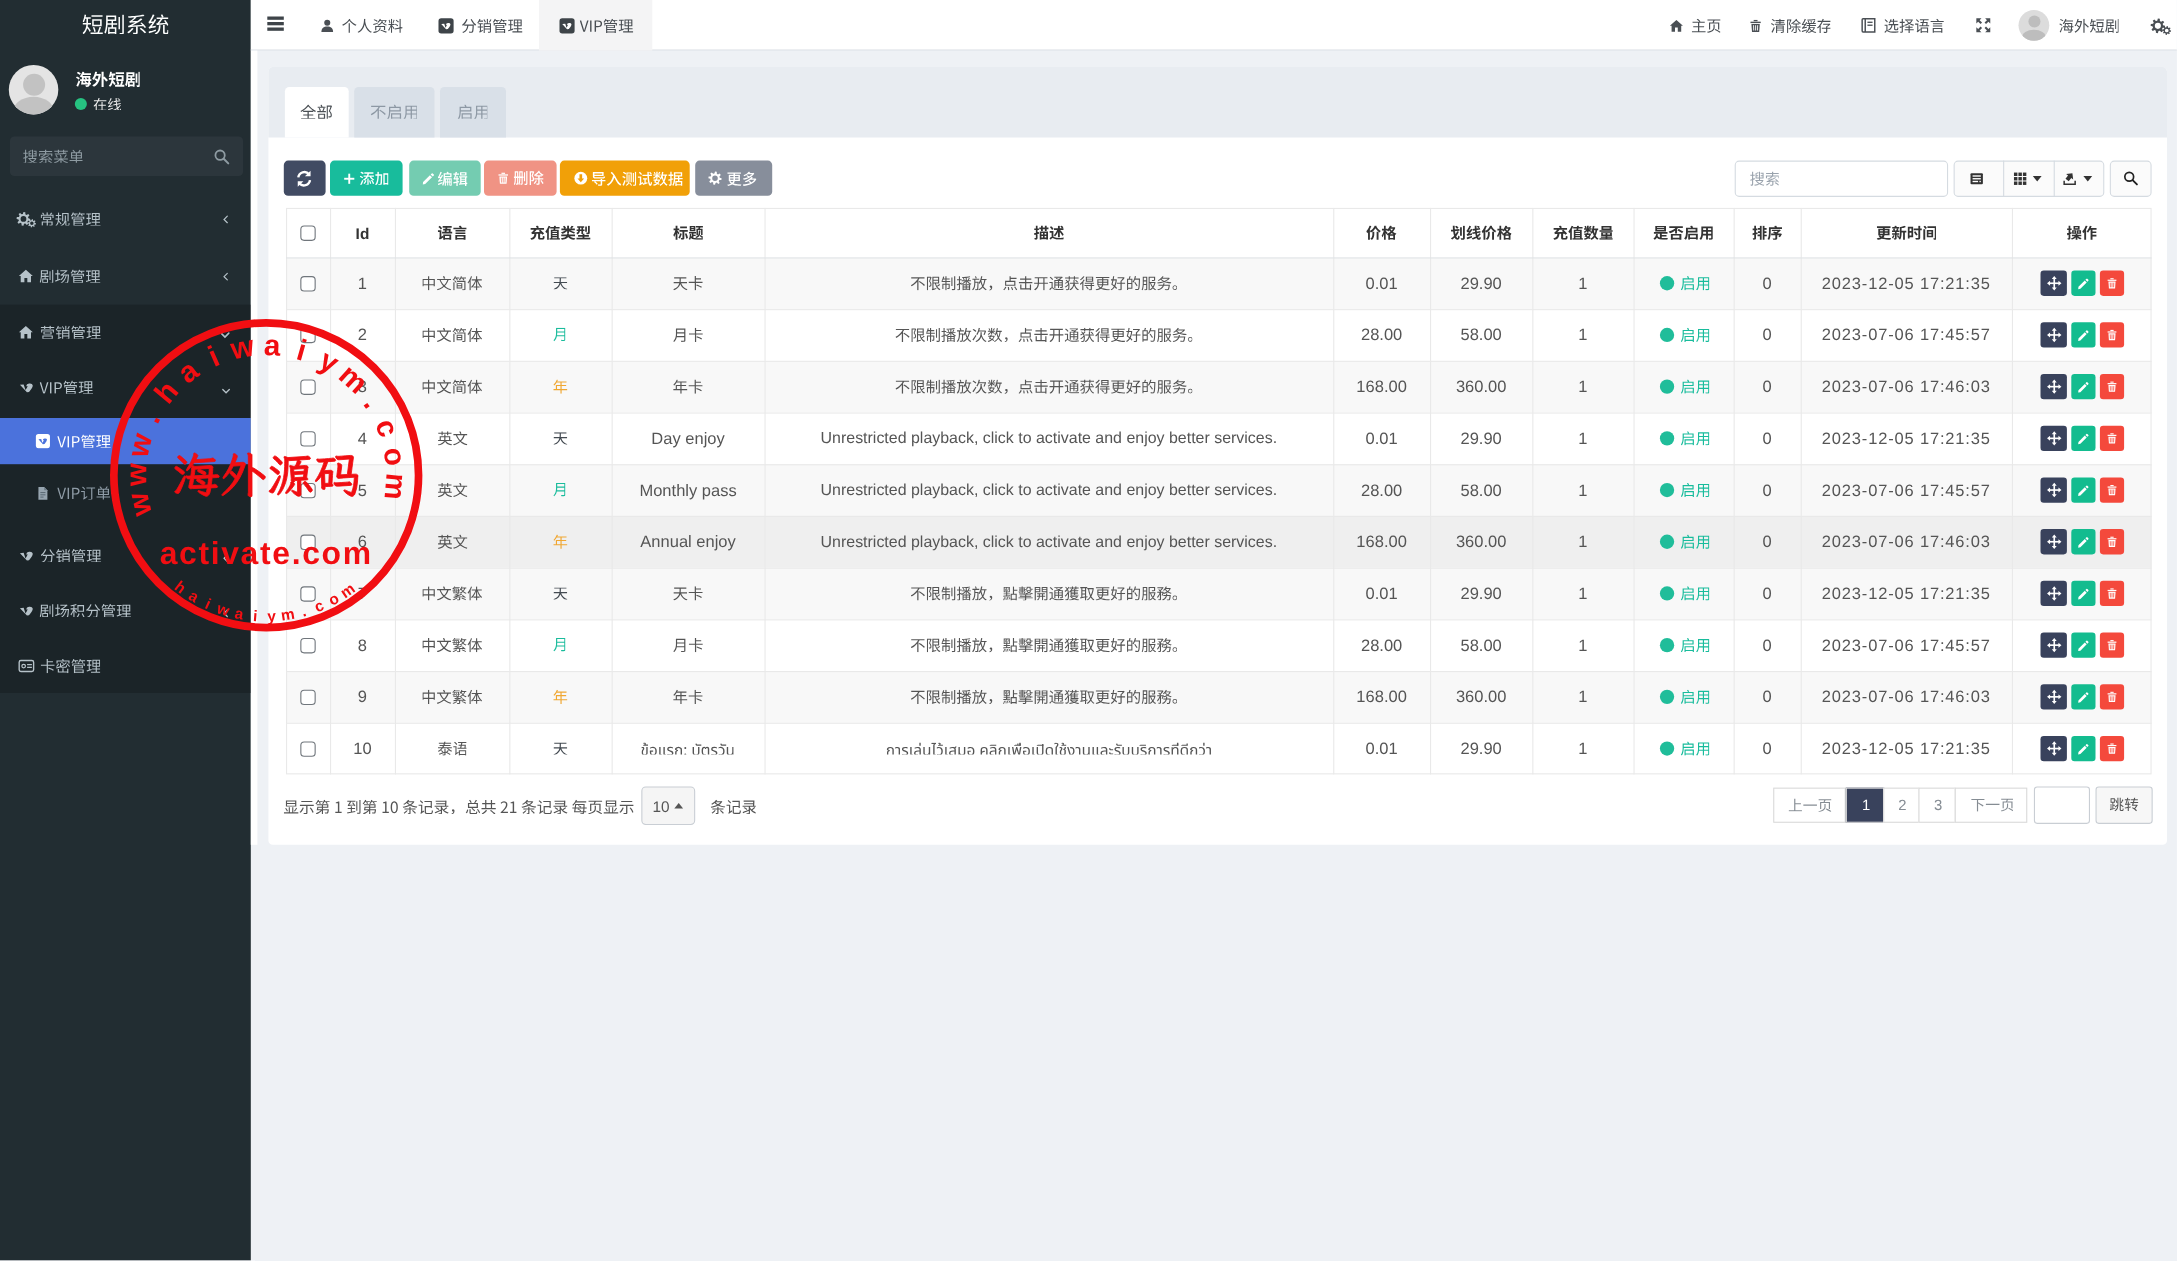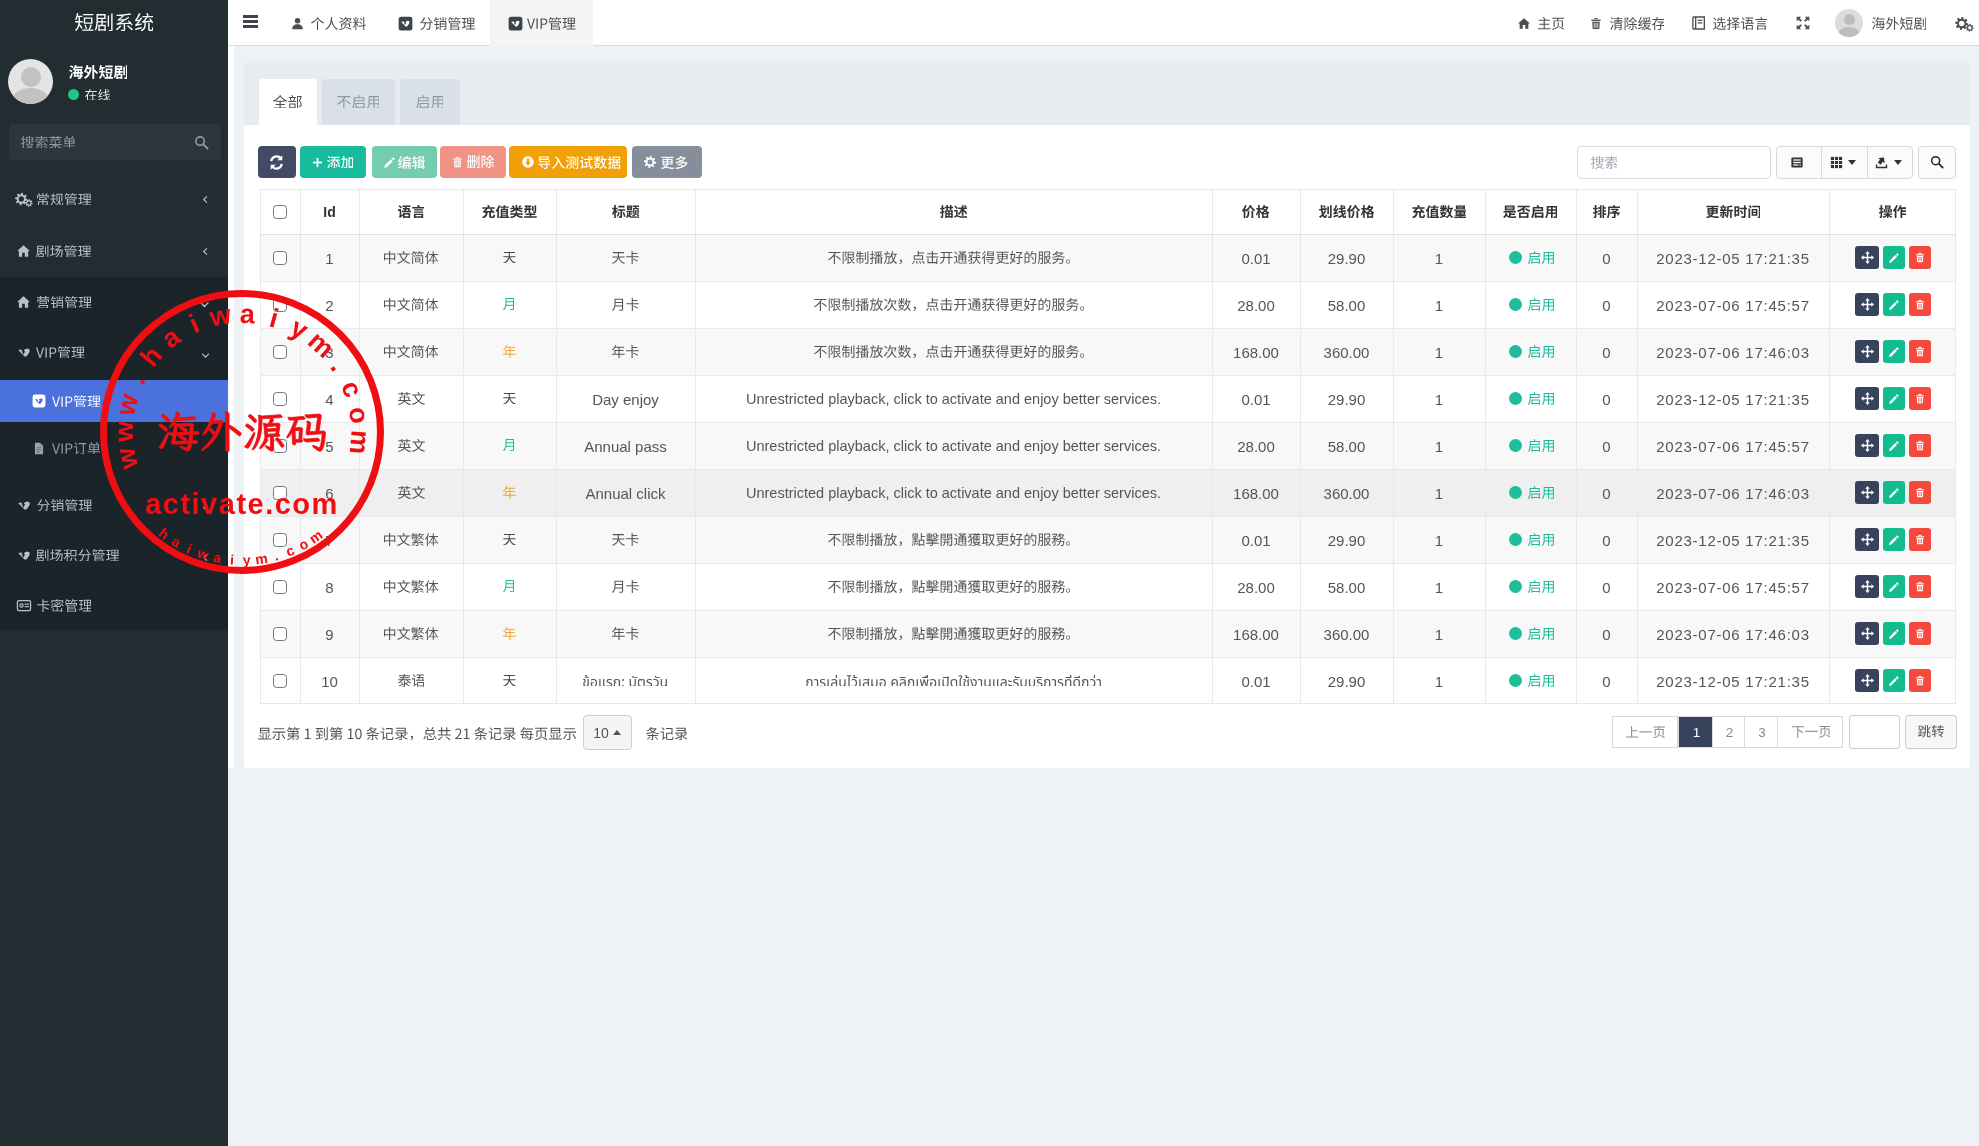--- a/index.html
+++ b/index.html
@@ -857,21 +857,21 @@
   </svg>
 <div class="abs" style="left:273.0px;top:438.5px;width:14px;height:14px;border:1.7px solid #70767c;border-radius:3.5px;background:#fff"></div>
 <div class="tx" style="left:329.5px;top:445.5px;font-size:15.0px;color:#555;font-weight:400;transform:translate(-50%,-50%);">5</div>
 <svg style="position:absolute;left:397.5px;top:439.0px;width:27.01px;height:13.01px" viewBox="38 -846 1929 929" fill="#555">
     <use href="#g118" x="0"></use>
     <use href="#g93" x="1000"></use>
   </svg>
 <svg style="position:absolute;left:502.9px;top:439.4px;width:11.08px;height:12.15px" viewBox="29 -787 791 868" fill="#1abc9c">
     <use href="#g114" x="0"></use>
   </svg>
-<div class="tx" style="left:625.5px;top:445.5px;font-size:15.0px;color:#555;font-weight:400;transform:translate(-50%,-50%);">Annual pass</div>
+<div class="tx" style="left:625.5px;top:445.5px;font-size:15.0px;color:#555;font-weight:400;transform:translate(-50%,-50%);">Monthly pass</div>
 <div class="tx" style="left:953.5px;top:445.5px;font-size:14.5px;color:#555;font-weight:400;transform:translate(-50%,-50%);">Unrestricted playback, click to activate and enjoy better services.</div>
 <div class="tx" style="left:1256.0px;top:445.5px;font-size:15.0px;color:#555;font-weight:400;transform:translate(-50%,-50%);">28.00</div>
 <div class="tx" style="left:1346.5px;top:445.5px;font-size:15.0px;color:#555;font-weight:400;transform:translate(-50%,-50%);">58.00</div>
 <div class="tx" style="left:1439.0px;top:445.5px;font-size:15.0px;color:#555;font-weight:400;transform:translate(-50%,-50%);">1</div>
 <div class="abs" style="left:1509.0px;top:439.0px;width:13px;height:13px;border-radius:50%;background:#20bd9a"></div>
 <svg style="position:absolute;left:1528.0px;top:439.0px;width:25.92px;height:12.97px" viewBox="35 -841 1851 926" fill="#18bc9c">
     <use href="#g48" x="0"></use>
     <use href="#g49" x="1000"></use>
   </svg>
 <div class="tx" style="left:1606.5px;top:445.5px;font-size:15.0px;color:#555;font-weight:400;transform:translate(-50%,-50%);">0</div>
@@ -895,21 +895,21 @@
   </svg>
 <div class="abs" style="left:273.0px;top:485.5px;width:14px;height:14px;border:1.7px solid #70767c;border-radius:3.5px;background:#fff"></div>
 <div class="tx" style="left:329.5px;top:492.5px;font-size:15.0px;color:#555;font-weight:400;transform:translate(-50%,-50%);">6</div>
 <svg style="position:absolute;left:397.5px;top:486.0px;width:27.01px;height:13.01px" viewBox="38 -846 1929 929" fill="#555">
     <use href="#g118" x="0"></use>
     <use href="#g93" x="1000"></use>
   </svg>
 <svg style="position:absolute;left:503.2px;top:486.0px;width:12.68px;height:12.94px" viewBox="47 -843 906 924" fill="#f0a732">
     <use href="#g117" x="0"></use>
   </svg>
-<div class="tx" style="left:625.5px;top:492.5px;font-size:15.0px;color:#555;font-weight:400;transform:translate(-50%,-50%);">Annual click</div>
+<div class="tx" style="left:625.5px;top:492.5px;font-size:15.0px;color:#555;font-weight:400;transform:translate(-50%,-50%);">Annual enjoy</div>
 <div class="tx" style="left:953.5px;top:492.5px;font-size:14.5px;color:#555;font-weight:400;transform:translate(-50%,-50%);">Unrestricted playback, click to activate and enjoy better services.</div>
 <div class="tx" style="left:1256.0px;top:492.5px;font-size:15.0px;color:#555;font-weight:400;transform:translate(-50%,-50%);">168.00</div>
 <div class="tx" style="left:1346.5px;top:492.5px;font-size:15.0px;color:#555;font-weight:400;transform:translate(-50%,-50%);">360.00</div>
 <div class="tx" style="left:1439.0px;top:492.5px;font-size:15.0px;color:#555;font-weight:400;transform:translate(-50%,-50%);">1</div>
 <div class="abs" style="left:1509.0px;top:486.0px;width:13px;height:13px;border-radius:50%;background:#20bd9a"></div>
 <svg style="position:absolute;left:1528.0px;top:486.0px;width:25.92px;height:12.97px" viewBox="35 -841 1851 926" fill="#18bc9c">
     <use href="#g48" x="0"></use>
     <use href="#g49" x="1000"></use>
   </svg>
 <div class="tx" style="left:1606.5px;top:492.5px;font-size:15.0px;color:#555;font-weight:400;transform:translate(-50%,-50%);">0</div>

